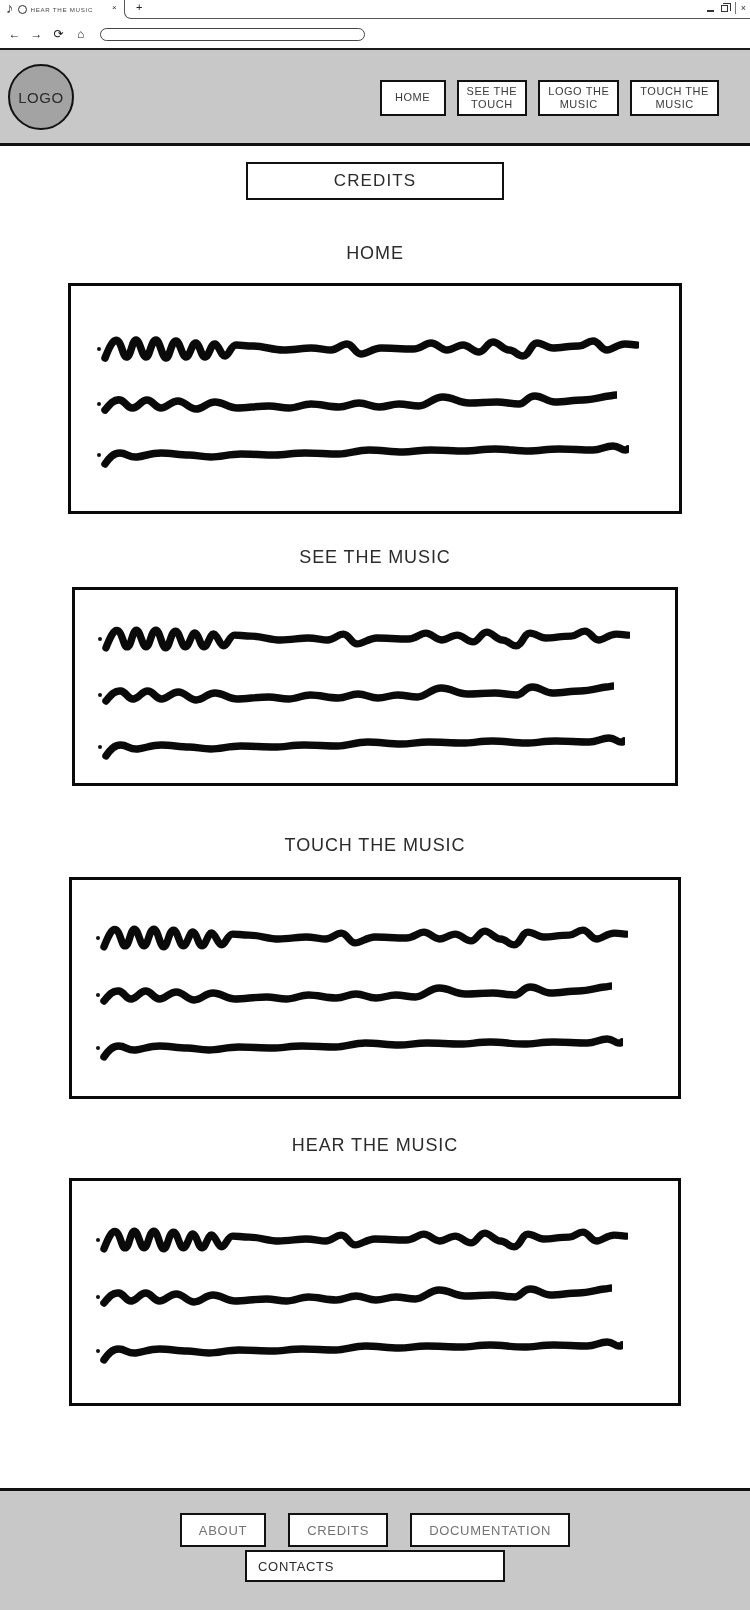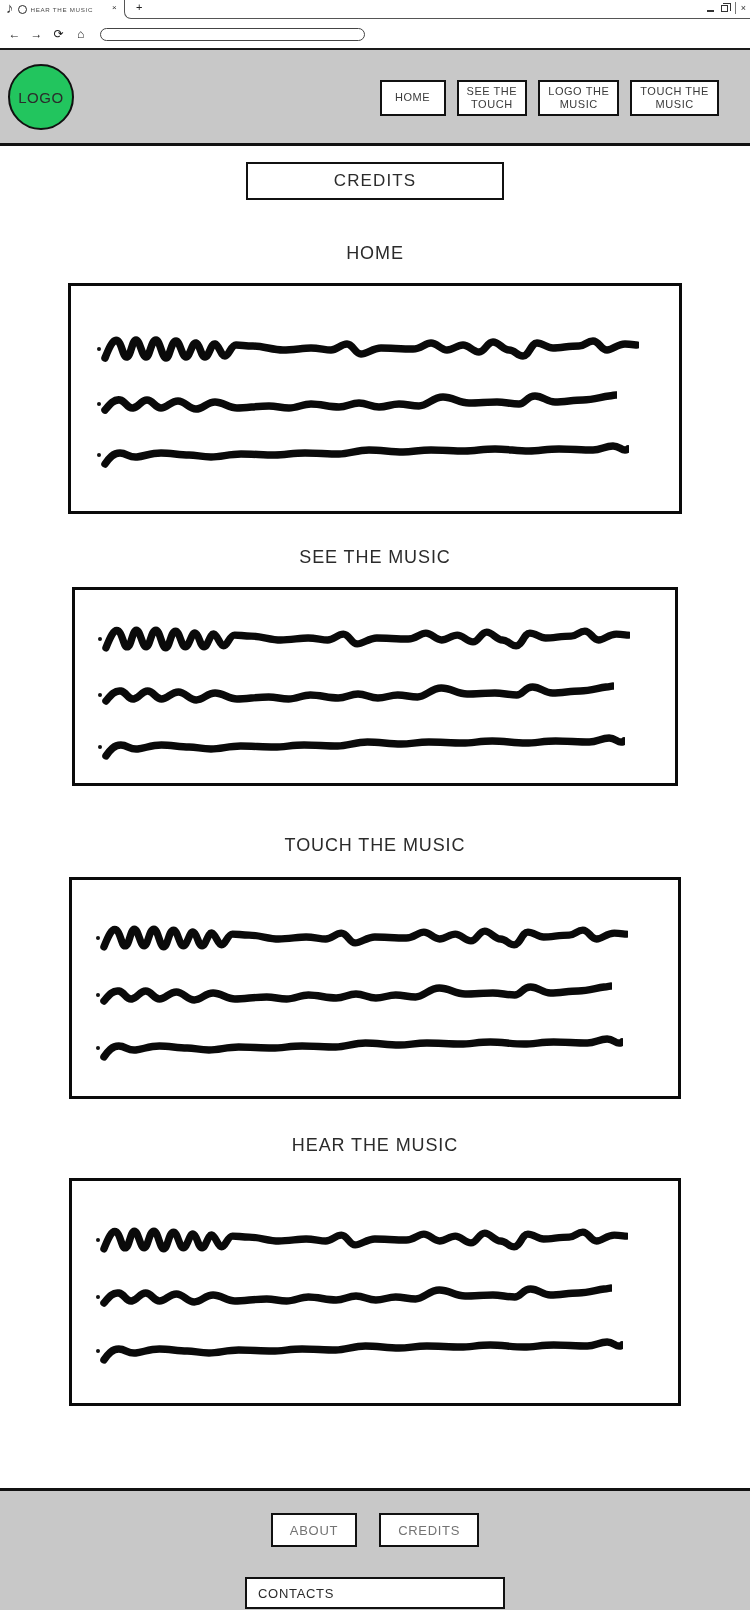--- a/index.html
+++ b/index.html
@@ -189,21 +189,21 @@
     background: #c8c8c8;
     border-bottom: 3px solid #111;
   }
 
   .logo-circle {
     position: absolute;
     left: 8px; top: 14px;
     width: 66px; height: 66px;
     border: 2.4px solid #111;
     border-radius: 50%;
-    background: #22c55e;
+    background: #a3a3a3;
     display: flex;
     align-items: center;
     justify-content: center;
   }
   .logo-text {
     font-size: 15px;
     letter-spacing: 0.6px;
     color: #2b2b2b;
     font-family: "Liberation Sans", sans-serif;
   }
@@ -339,21 +339,21 @@
   .footer-btn-label {
     font-size: 13px;
     letter-spacing: 0.7px;
     color: #737373;
     white-space: nowrap;
   }
 
   .footer-row-bottom {
     display: flex;
     justify-content: center;
-    padding-top: 30px;
+    padding-top: 3px;
   }
 
   .contacts-btn {
     width: 260px;
     height: 32px;
     border: 2.8px solid #111;
     background: #ffffff;
     display: flex;
     align-items: center;
     justify-content: flex-start;
@@ -532,20 +532,23 @@
   </div>
 
   <div class="site-footer">
     <div class="footer-row-top">
       <div class="footer-btn">
         <span class="footer-btn-label">ABOUT</span>
       </div>
       <div class="footer-btn">
         <span class="footer-btn-label">CREDITS</span>
       </div>
+      <div class="footer-btn">
+        <span class="footer-btn-label">DOCUMENTATION</span>
+      </div>
     </div>
     <div class="footer-row-bottom">
       <div class="contacts-btn">
         <span class="contacts-label">CONTACTS</span>
       </div>
     </div>
   </div>
 
 </div>
 

